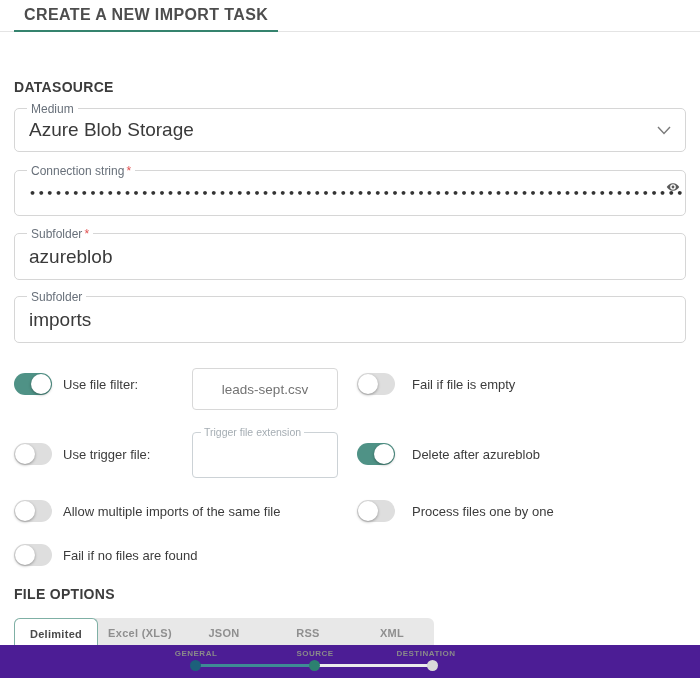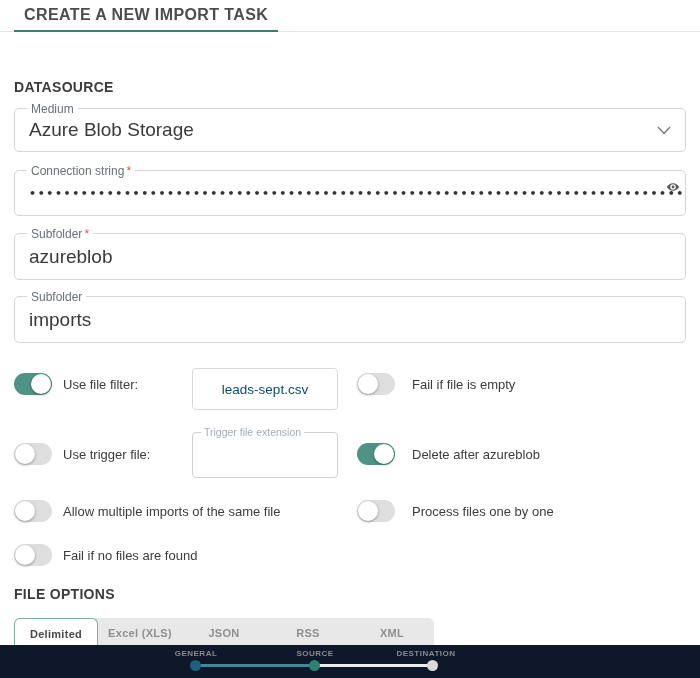--- a/index.html
+++ b/index.html
@@ -50,21 +50,21 @@
   .toggle-thumb{
     position:absolute;top:1px;left:1px;width:20px;height:20px;border-radius:50%;background:#fff;
     box-shadow:0 1px 3px rgba(0,0,0,.35);
   }
   .toggle.on .toggle-thumb{left:17px;}
   .toggle-label{position:absolute;font-size:13px;color:#3c3c3c;white-space:nowrap;}
   
   .plain-input{
     position:absolute;left:192px;width:146px;border:1px solid #d8d8d8;border-radius:4px;
     box-sizing:border-box;background:#fff;display:flex;align-items:center;justify-content:center;
-    font-size:13.5px;color:#0c4a6e;
+    font-size:13.5px;color:#737373;
   }
   .notched-input{
     position:absolute;left:192px;width:146px;border:1px solid #ccd2d6;border-radius:4px;
     box-sizing:border-box;background:#fff;padding-left:6px;
   }
   .notched-label{
     position:absolute;top:-7px;left:8px;background:#fff;padding:0 3px;
     font-size:10.5px;color:#a5adb3;white-space:nowrap;
   }
   
@@ -74,21 +74,21 @@
   }
   .ftab{
     width:84px;height:60px;box-sizing:border-box;display:flex;justify-content:center;
     padding-top:9px;font-size:11px;font-weight:bold;color:#8f8f8f;letter-spacing:.3px;cursor:pointer;
   }
   .ftab.active{
     background:#fff;border:1px solid #7fb0a5;border-bottom:none;border-radius:6px 6px 0 0;
     color:#4a4a4a;
   }
   
-  .stepper-bar{position:absolute;left:0;top:645px;width:700px;height:33px;background:#0f172a;z-index:5;}
+  .stepper-bar{position:absolute;left:0;top:645px;width:700px;height:33px;background:#4c1d95;z-index:5;}
   .step-label{
     position:absolute;top:4px;width:120px;text-align:center;font-size:8px;font-weight:bold;
     color:#8a8a8a;letter-spacing:.5px;
   }
   .step-seg{position:absolute;top:19px;height:2.5px;}
   .step-seg.active,.step-seg.completed{background:#3e8b95;}
   .step-seg.pending{background:#ececec;}
   .step-dot{position:absolute;top:15px;width:11px;height:11px;border-radius:50%;cursor:pointer;}
   .step-dot.completed{background:#1c607b;}
   .step-dot.active{background:#2c8170;}

